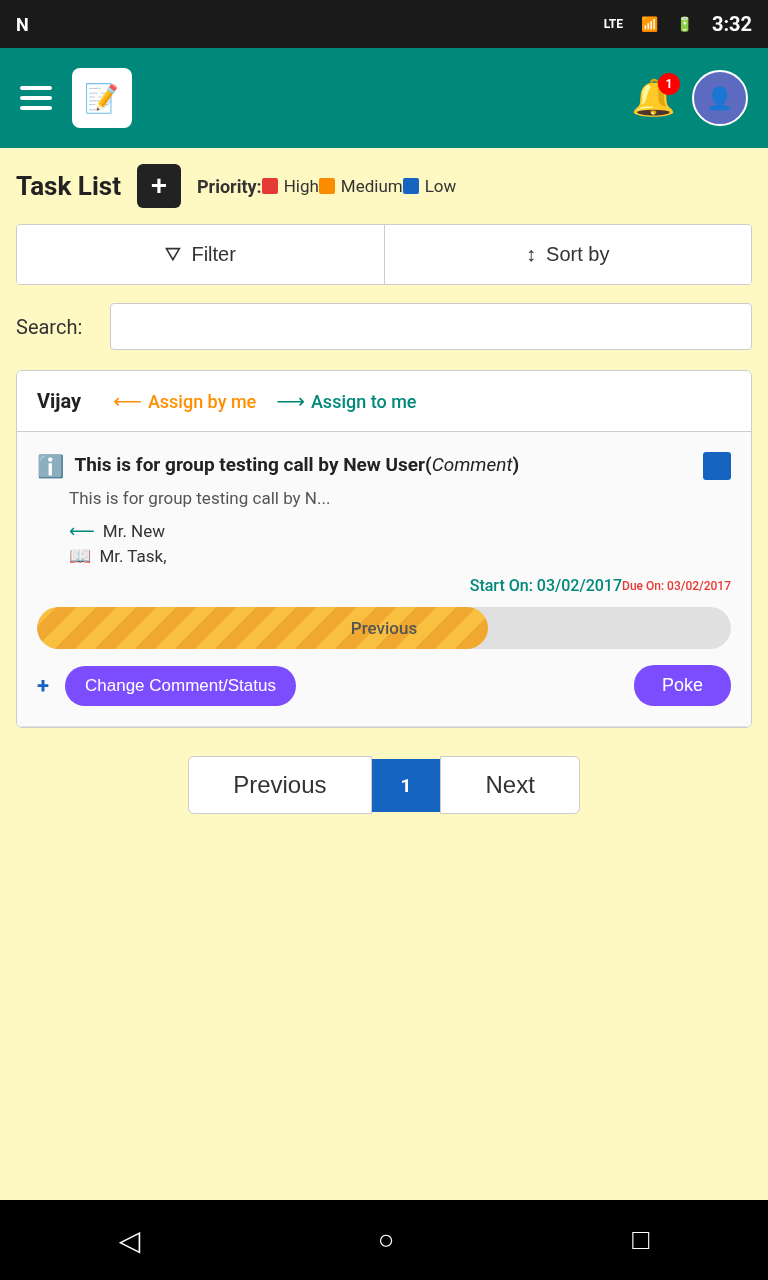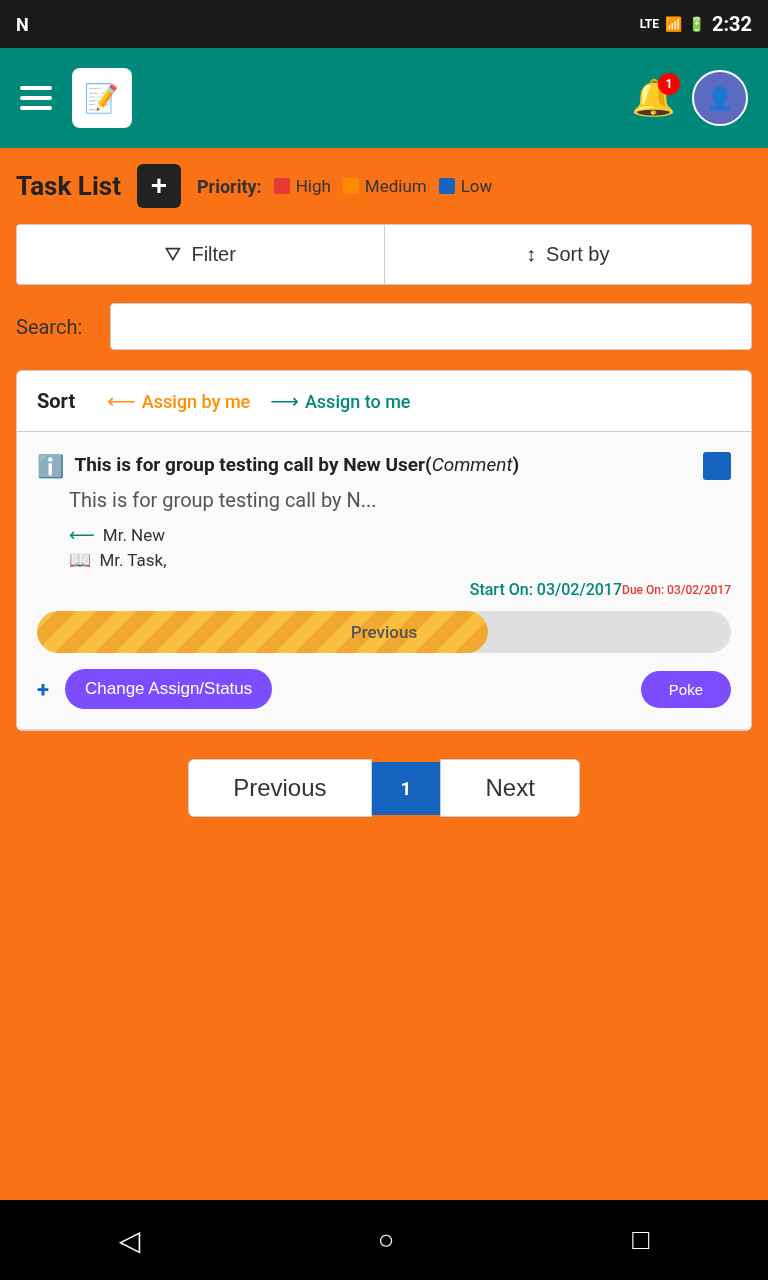--- a/index.html
+++ b/index.html
@@ -15,21 +15,21 @@
       justify-content: flex-end;
       padding: 0 16px;
       gap: 8px;
     }
     .status-bar-left {
       margin-right: auto;
       color: white;
       font-size: 18px;
       font-weight: bold;
     }
-    .status-icons { display: flex; align-items: center; gap: 6px; color: white; font-size: 14px; font-weight: bold; }
+    .status-icons { display: flex; align-items: center; gap: 18px; color: white; font-size: 14px; font-weight: bold; }
     .lte-badge { font-size: 12px; font-weight: bold; color: white; }
     .time { font-size: 20px; font-weight: bold; color: white; }
 
     
     .navbar {
       background: #00897b;
       height: 100px;
       display: flex;
       align-items: center;
       justify-content: space-between;
@@ -50,35 +50,35 @@
     .bell-icon { font-size: 36px; color: white; }
     .bell-badge {
       position: absolute; top: -4px; right: -4px;
       background: red; color: white; border-radius: 50%;
       width: 22px; height: 22px; display: flex; align-items: center; justify-content: center;
       font-size: 12px; font-weight: bold;
     }
     .avatar { width: 56px; height: 56px; border-radius: 50%; overflow: hidden; border: 2px solid white; background: #5c6bc0; display: flex; align-items: center; justify-content: center; color: white; font-size: 22px; }
 
     
-    .main-content { background: #f97316; flex: 1; padding: 16px; }
+    .main-content { background: #fef9c3; flex: 1; padding: 16px; }
 
     
     .task-header {
       display: flex; align-items: center; gap: 16px;
       margin-bottom: 16px; flex-wrap: wrap;
     }
     .task-title { font-size: 26px; font-weight: bold; color: #222; }
     .add-btn {
       background: #222; color: white;
       width: 44px; height: 44px; border-radius: 6px;
       display: flex; align-items: center; justify-content: center;
       font-size: 28px; font-weight: bold; cursor: pointer; border: none;
     }
-    .priority-legend { display: flex; align-items: center; gap: 12px; flex-wrap: wrap; }
+    .priority-legend { display: flex; align-items: center; gap: 0; flex-wrap: wrap; }
     .priority-label { font-size: 18px; font-weight: bold; color: #333; }
     .priority-item { display: flex; align-items: center; gap: 6px; font-size: 17px; color: #333; }
     .dot { width: 16px; height: 16px; border-radius: 2px; }
     .dot-high { background: #e53935; }
     .dot-medium { background: #fb8c00; }
     .dot-low { background: #1565c0; }
 
     
     .filter-sort-bar {
       display: flex; border: 1px solid #ccc; border-radius: 4px;
@@ -127,21 +127,21 @@
     
     .task-item {
       padding: 20px; border-bottom: 1px solid #e0e0e0; background: #fafafa;
     }
     .task-item-header { display: flex; align-items: flex-start; justify-content: space-between; margin-bottom: 8px; }
     .task-item-title-row { display: flex; align-items: flex-start; gap: 10px; }
     .info-icon { color: #1565c0; font-size: 22px; margin-top: 2px; }
     .task-name { font-size: 19px; font-weight: bold; color: #222; line-height: 1.4; }
     .task-name .common { font-style: italic; font-weight: normal; }
     .blue-square { width: 28px; height: 28px; background: #1565c0; border-radius: 3px; flex-shrink: 0; }
-    .task-description { font-size: 20px; color: #555; margin: 6px 0 12px 32px; }
+    .task-description { font-size: 17px; color: #555; margin: 6px 0 12px 32px; }
     .assign-row { display: flex; align-items: center; gap: 8px; margin-bottom: 4px; margin-left: 32px; }
     .assign-arrow-left { color: #00897b; font-size: 18px; }
     .assign-name { font-size: 17px; color: #333; }
     .assign-book { font-size: 18px; color: #fb8c00; }
     .dates-row { display: flex; align-items: center; justify-content: flex-end; margin: 10px 0 12px 0; }
     .start-date { font-size: 16px; color: #00897b; font-weight: 500; }
     .due-date { font-size: 12px; color: #e53935; font-weight: 500; }
 
     
     .progress-container { margin-bottom: 16px; }
@@ -161,21 +161,21 @@
     .action-row { display: flex; align-items: center; gap: 16px; }
     .change-comment-btn {
       display: flex; align-items: center; gap: 8px;
       background: #7c4dff; color: white; border-radius: 20px;
       padding: 10px 20px; font-size: 17px; cursor: pointer; border: none;
     }
     .plus-icon-blue { color: #1565c0; font-size: 22px; font-weight: bold; }
     .poke-btn {
       margin-left: auto;
       background: #7c4dff; color: white; border-radius: 20px;
-      padding: 10px 28px; font-size: 15px; cursor: pointer; border: none; font-weight: 500;
+      padding: 10px 28px; font-size: 18px; cursor: pointer; border: none; font-weight: 500;
     }
 
     
     .pagination-section { text-align: center; padding: 28px 0 10px; }
     .showing-text { font-size: 18px; color: #444; margin-bottom: 18px; }
     .pagination-controls { display: flex; align-items: center; justify-content: center; gap: 0; }
     .page-btn {
       padding: 14px 44px; font-size: 24px; border: 1px solid #ccc;
       background: white; cursor: pointer; color: #333;
     }
@@ -195,21 +195,21 @@
   </style>
 </head>
 <body>
 
 <div class="status-bar">
   <span class="status-bar-left">N</span>
   <div class="status-icons">
     <span class="lte-badge">LTE</span>
     <span>📶</span>
     <span>🔋</span>
-    <span class="time">2:32</span>
+    <span class="time">3:32</span>
   </div>
 </div>
 
 <div class="navbar">
   <div class="navbar-left">
     <div class="hamburger">
       <span></span>
         <span></span>
         <span></span>
     </div>
@@ -262,21 +262,21 @@
   </div>
 
   <div class="search-row">
     <span class="search-label">Search:</span>
     <input class="search-input" type="text" style="">
   </div>
 
   <div class="task-table-container">
 
     <div class="task-table-header">
-      <span class="col-title">Sort</span>
+      <span class="col-title">Vijay</span>
       <div class="assign-by-me">
         <span class="arrow-left">⟵</span>
         <span>Assign by me</span>
       </div>
       <div class="assign-to-me">
         <span class="arrow-right">⟶</span>
         <span>Assign to me</span>
       </div>
     </div>
 
@@ -305,21 +305,21 @@
       </div>
       <div class="progress-container">
         <div class="progress-track">
           <div class="progress-fill" style="width: 65%"></div>
           <span class="progress-label">Previous</span>
         </div>
       </div>
       <div class="action-row">
         <span class="plus-icon-blue">+</span>
         <button class="change-comment-btn">
-          <span>Change Assign/Status</span>
+          <span>Change Comment/Status</span>
         </button>
         <button class="poke-btn">Poke</button>
       </div>
     </div>
   </div>
 
   <div class="pagination-section">
     <div class="pagination-controls">
       <button class="page-btn">Previous</button>
       <span class="page-number">1</span>

